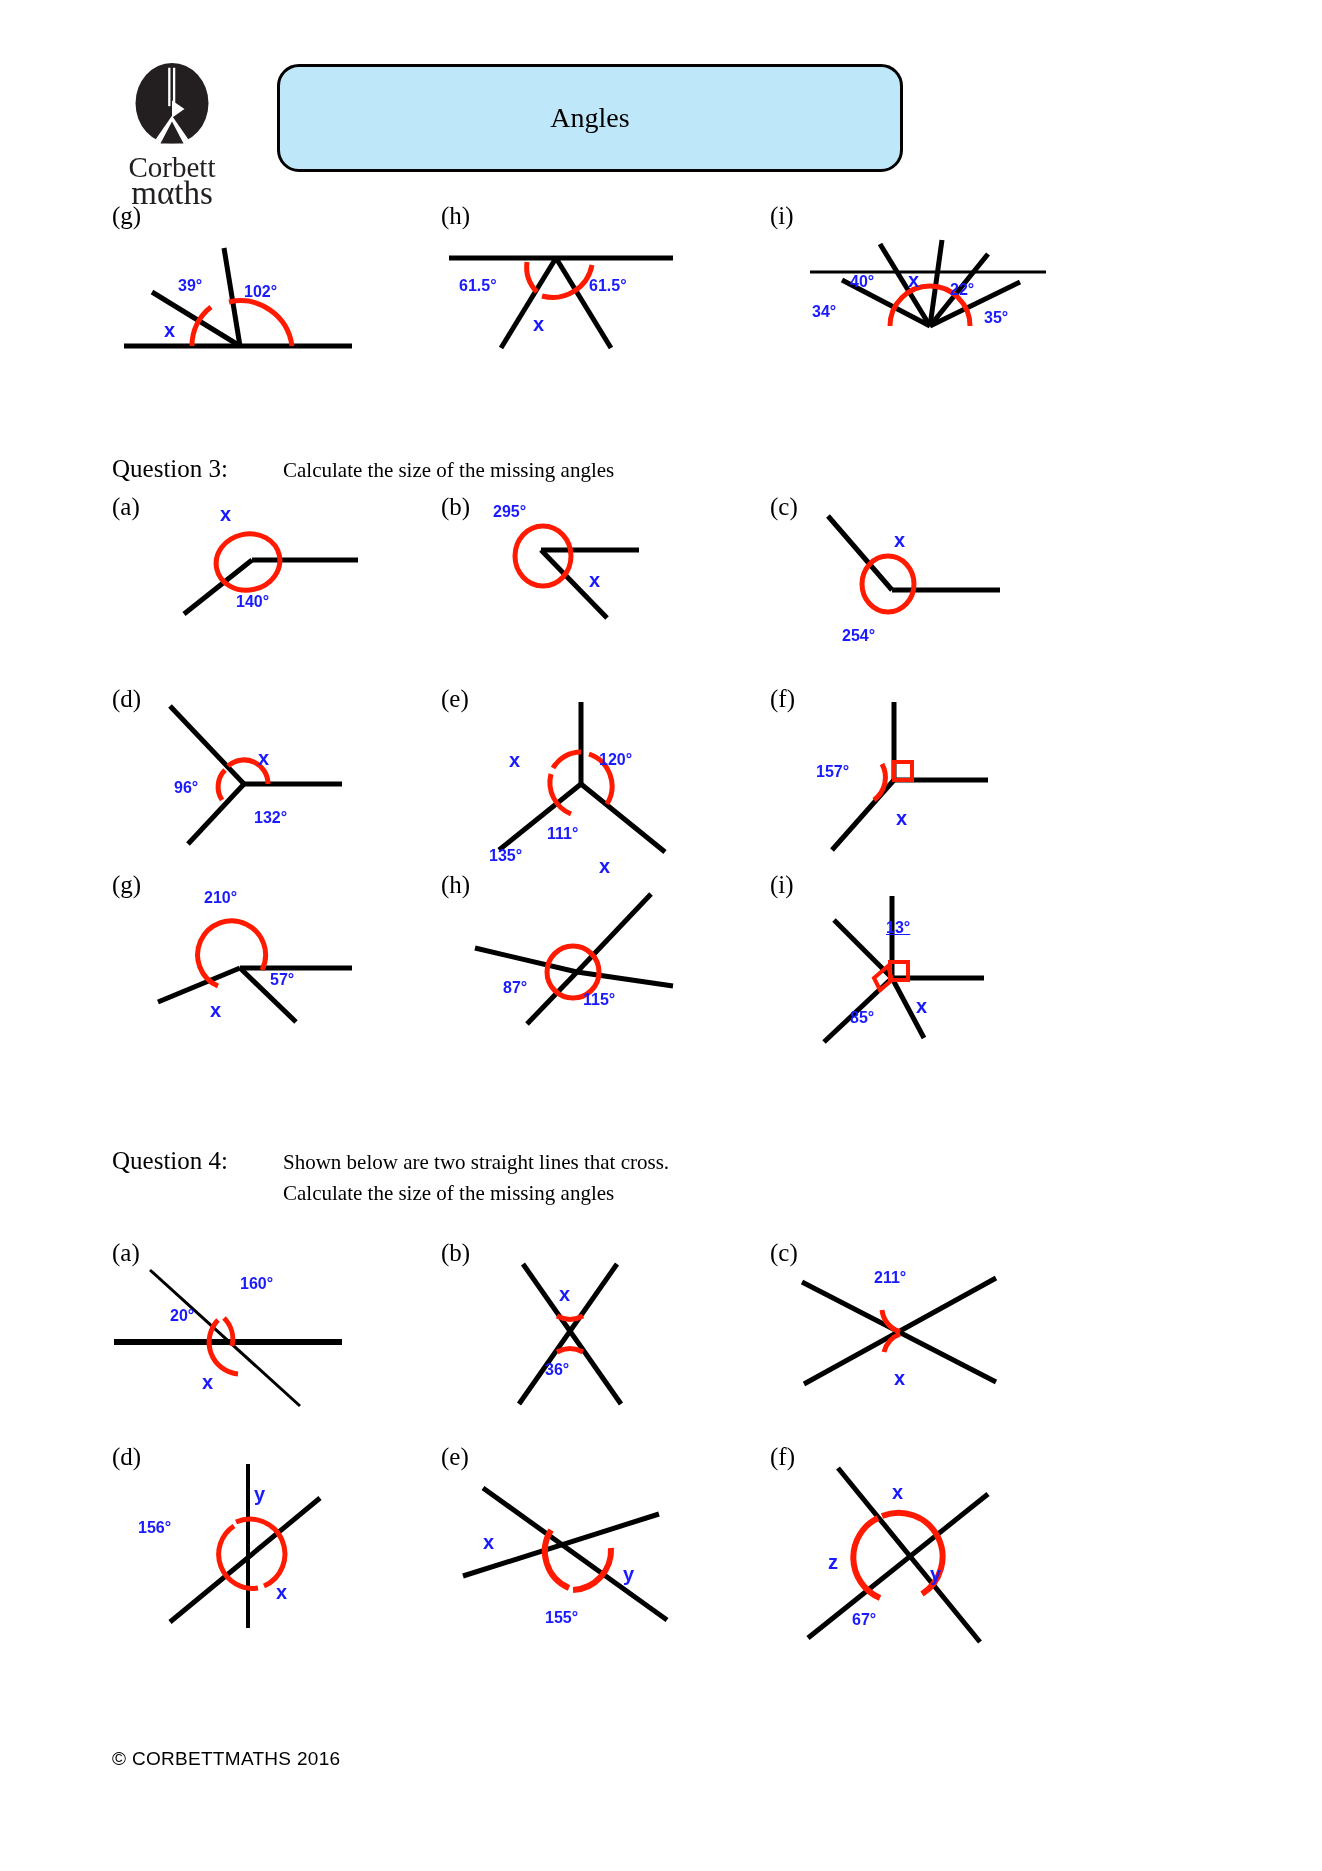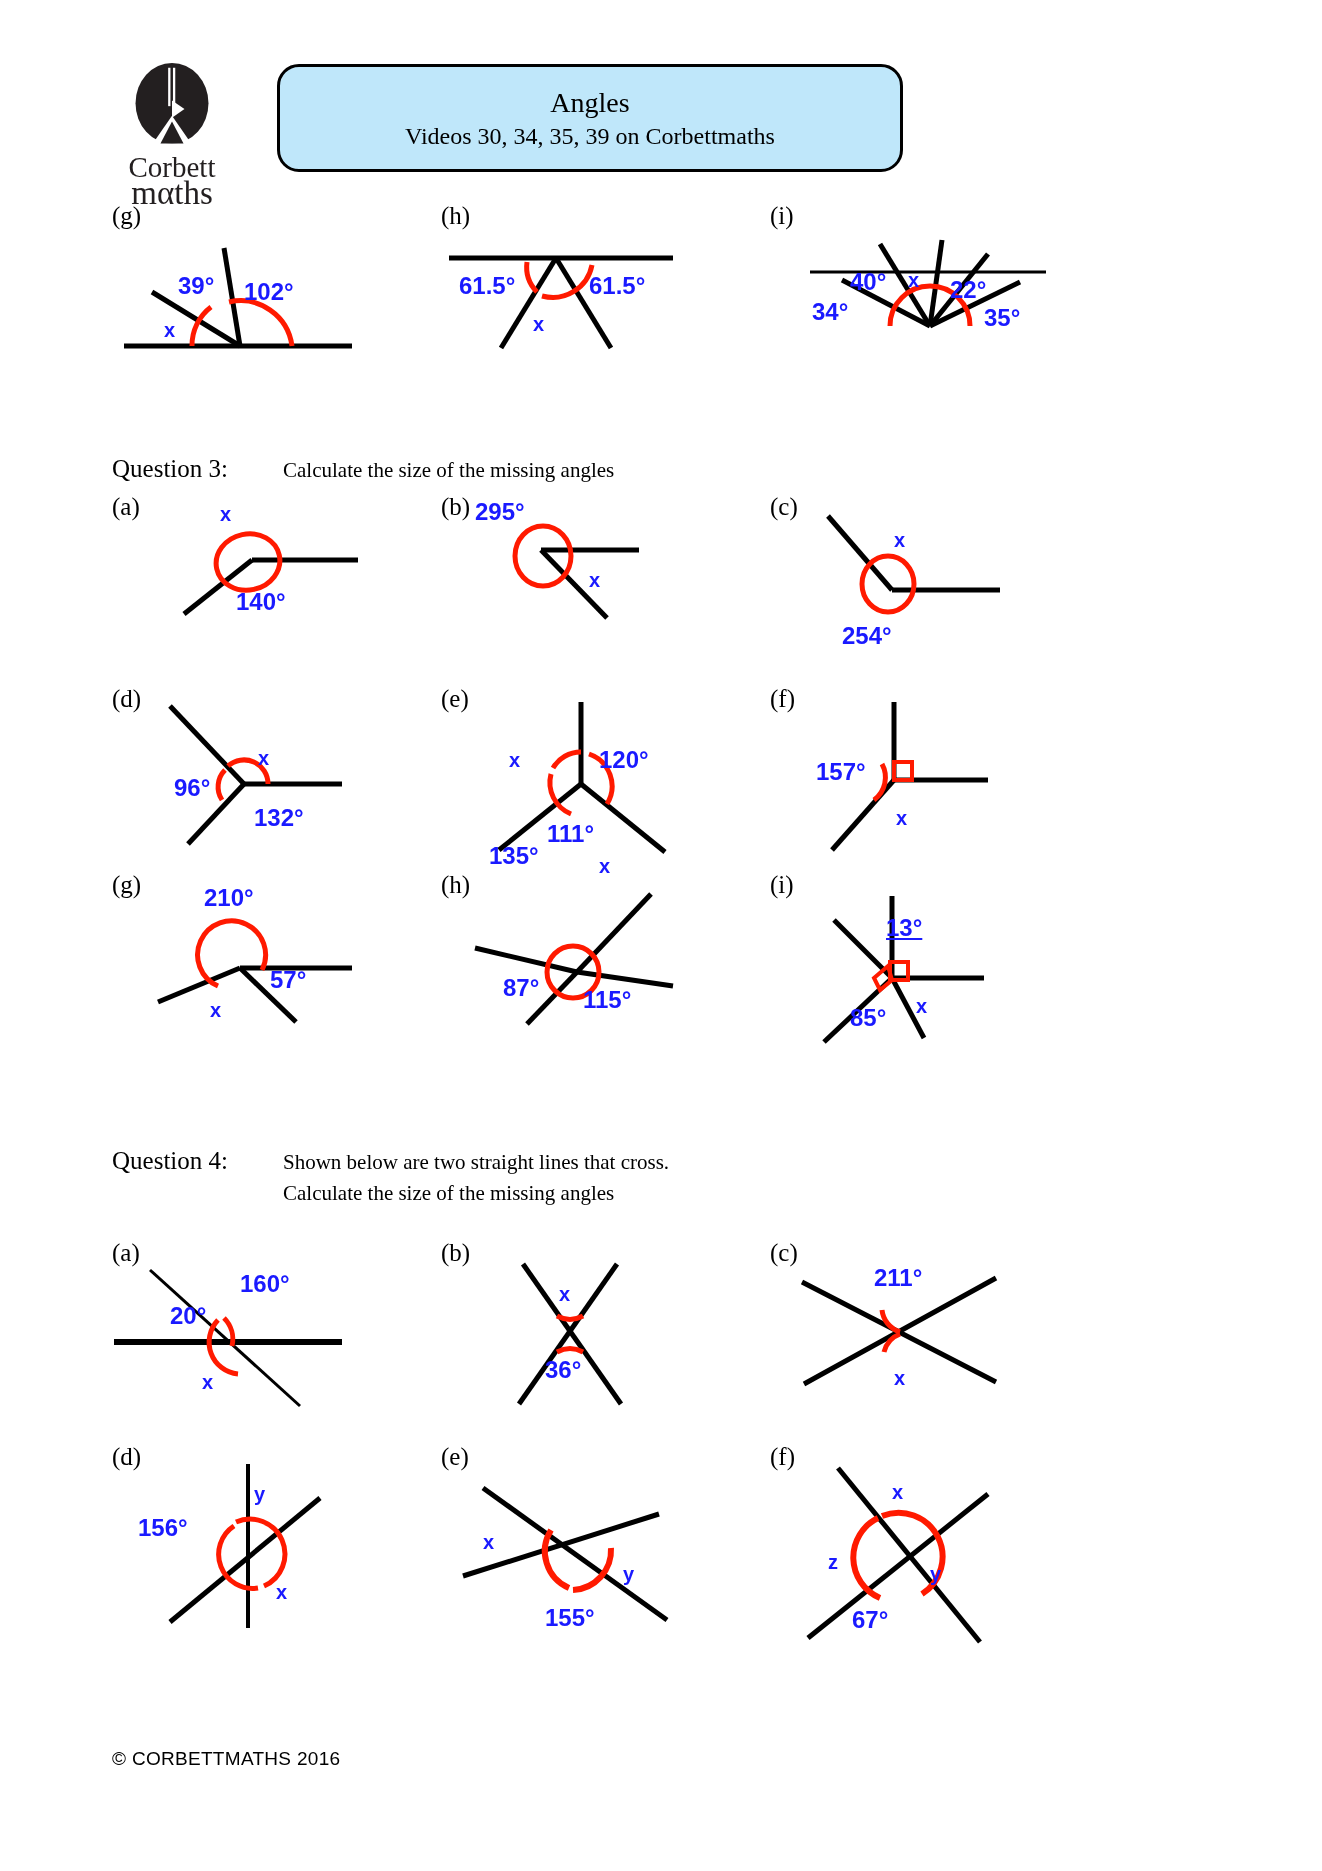--- a/index.html
+++ b/index.html
@@ -26,21 +26,21 @@
   .qlabel{position:absolute;font-size:25px;}
 
   
   .plabel{position:absolute;font-size:25px;line-height:25px;}
 
   
   .fig{position:absolute;}
   .fig svg{display:block;overflow:visible;}
   .ann{
     position:absolute;color:#1a1aff;font-family:"Liberation Sans",sans-serif;
-    font-weight:bold;font-size:24px;line-height:20px;white-space:nowrap;
+    font-weight:bold;font-size:16px;line-height:20px;white-space:nowrap;
   }
   .ann.var{font-size:20px;}
 
   
   .footer{position:absolute;left:112px;top:1748px;font-family:"Liberation Sans",sans-serif;
           font-size:19px;letter-spacing:0.3px;color:#000;}
 </style>
 </head>
 <body>
 
@@ -56,21 +56,20 @@
       <polygon points="50,62 62,85 38,85" fill="#231f20"></polygon>
     </svg>
     <div class="logo-text">
       <span>Corbett</span>
       <span class="l2">mαths</span>
     </div>
   </div>
 
   <div class="title-box">
     <div class="title-main">Angles</div>
-    <div class="title-sub">Videos 30, 34, 35, 39 on Corbettmaths</div>
   </div>
 </div>
 
 <div class="plabel" style="left:112px;top:203px;">(g)</div>
 <div class="fig" style="left:112px;top:230px;">
   <svg width="250" height="130" viewBox="0 0 250 130">
     <line x1="12" y1="116" x2="240" y2="116" stroke="#000" stroke-width="5"></line>
     <line x1="128" y1="116" x2="40" y2="62" stroke="#000" stroke-width="5"></line>
     <line x1="128" y1="116" x2="112" y2="18" stroke="#000" stroke-width="5"></line>
     <path d="M 80 116 A 48 48 0 0 1 99 77" fill="none" stroke="#ff1a00" stroke-width="5"></path>
@@ -127,21 +126,21 @@
   <div class="ann" style="left:124px;top:82px;">140°</div>
 </div>
 
 <div class="plabel" style="left:441px;top:494px;">(b)</div>
 <div class="fig" style="left:441px;top:510px;">
   <svg width="270" height="110" viewBox="0 0 270 110">
     <line x1="100" y1="40" x2="198" y2="40" stroke="#000" stroke-width="5"></line>
     <line x1="100" y1="40" x2="166" y2="108" stroke="#000" stroke-width="5"></line>
     <ellipse cx="102" cy="46" rx="28" ry="30" fill="none" stroke="#ff1a00" stroke-width="5"></ellipse>
   </svg>
-  <div class="ann" style="left:34px;top:-8px;text-align:right;">295°</div>
+  <div class="ann" style="left:52px;top:-8px;text-align:right;">295°</div>
   <div class="ann var" style="left:148px;top:60px;">x</div>
 </div>
 
 <div class="plabel" style="left:770px;top:494px;">(c)</div>
 <div class="fig" style="left:770px;top:510px;">
   <svg width="270" height="120" viewBox="0 0 270 120">
     <line x1="122" y1="80" x2="230" y2="80" stroke="#000" stroke-width="5"></line>
     <line x1="122" y1="80" x2="58" y2="6" stroke="#000" stroke-width="5"></line>
     <ellipse cx="118" cy="74" rx="26" ry="28" fill="none" stroke="#ff1a00" stroke-width="5"></ellipse>
   </svg>

